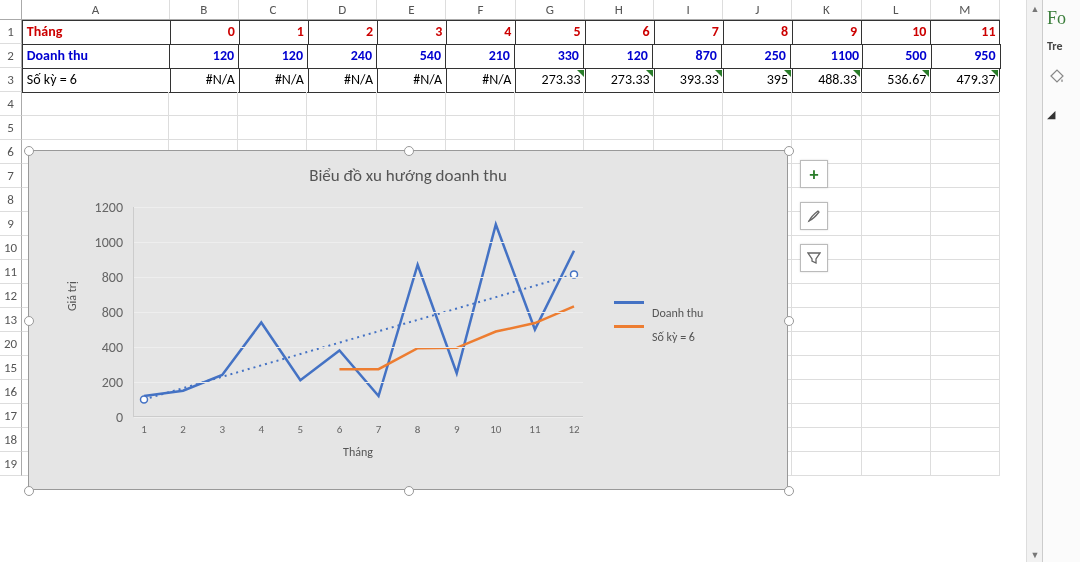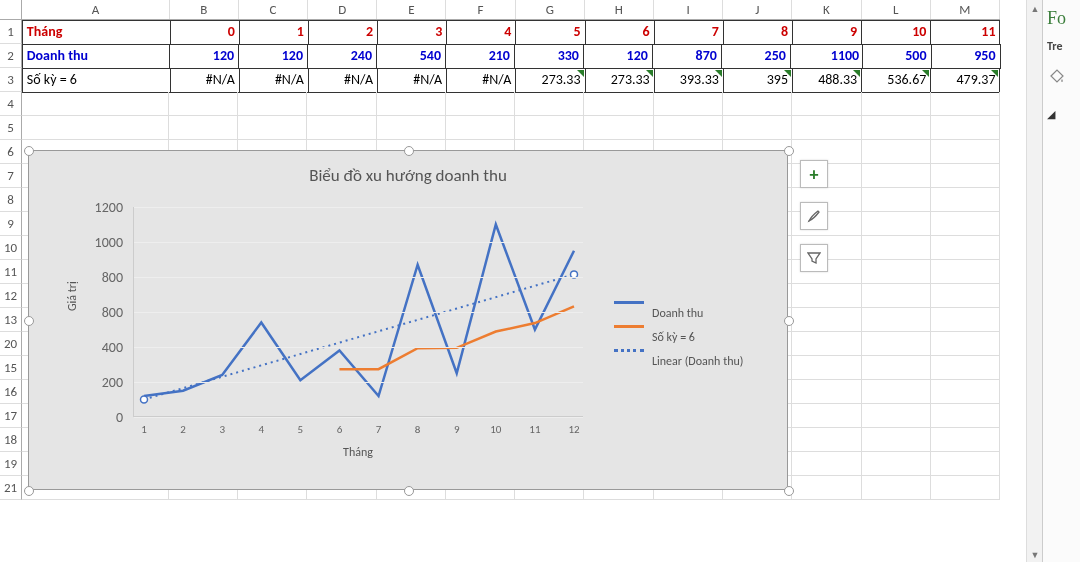--- a/index.html
+++ b/index.html
@@ -461,36 +461,20 @@
       <div class="cell" style="width: 75px;"></div>
       <div class="cell" style="width: 75px;"></div>
       <div class="cell" style="width: 75px;"></div>
       <div class="cell" style="width: 75px;"></div>
       <div class="cell" style="width: 75px;"></div>
       <div class="cell" style="width: 75px;"></div>
       <div class="cell" style="width: 75px;"></div>
     </div>
     <div class="row">
       <div class="rh">19</div>
-      <div class="cell cellA" style="width: 160px;"></div>
-      <div class="cell" style="width: 75px;"></div>
-      <div class="cell" style="width: 75px;"></div>
-      <div class="cell" style="width: 75px;"></div>
-      <div class="cell" style="width: 75px;"></div>
-      <div class="cell" style="width: 75px;"></div>
-      <div class="cell" style="width: 75px;"></div>
-      <div class="cell" style="width: 75px;"></div>
-      <div class="cell" style="width: 75px;"></div>
-      <div class="cell" style="width: 75px;"></div>
-      <div class="cell" style="width: 75px;"></div>
-      <div class="cell" style="width: 75px;"></div>
-      <div class="cell" style="width: 75px;"></div>
-    </div>
-    <div class="row">
-      <div class="rh">21</div>
       <div class="cell cellA" style="width: 160px;"></div>
       <div class="cell" style="width: 75px;"></div>
       <div class="cell" style="width: 75px;"></div>
       <div class="cell" style="width: 75px;"></div>
       <div class="cell" style="width: 75px;"></div>
       <div class="cell" style="width: 75px;"></div>
       <div class="cell" style="width: 75px;"></div>
       <div class="cell" style="width: 75px;"></div>
       <div class="cell" style="width: 75px;"></div>
       <div class="cell" style="width: 75px;"></div>
@@ -541,24 +525,20 @@
   <div class="xlab">Tháng</div>
   <div class="legend">
       <div>
         <div class="lsw" style="border-color: rgb(68, 114, 196);"></div>
         <span>Doanh thu</span>
       </div>
       <div>
         <div class="lsw" style="border-color: rgb(237, 125, 49);"></div>
         <span>Số kỳ = 6</span>
       </div>
-      <div>
-        <div class="lsw" style="border-color: rgb(68, 114, 196); border-top-style: dotted; border-top-width: 3px;"></div>
-        <span>Linear (Doanh thu)</span>
-      </div>
     </div>
 <div class="sel-handle" style="left: -5px; top: -5px;"></div>
     <div class="sel-handle" style="left: 375px; top: -5px;"></div>
     <div class="sel-handle" style="left: 755px; top: -5px;"></div>
     <div class="sel-handle" style="left: -5px; top: 165px;"></div>
     <div class="sel-handle" style="left: 755px; top: 165px;"></div>
     <div class="sel-handle" style="left: -5px; top: 335px;"></div>
     <div class="sel-handle" style="left: 375px; top: 335px;"></div>
     <div class="sel-handle" style="left: 755px; top: 335px;"></div>
   </div>

